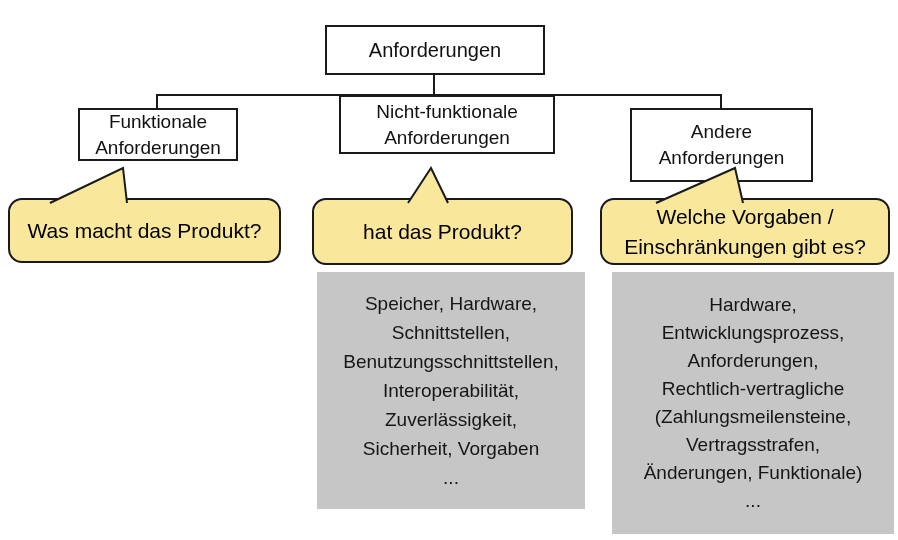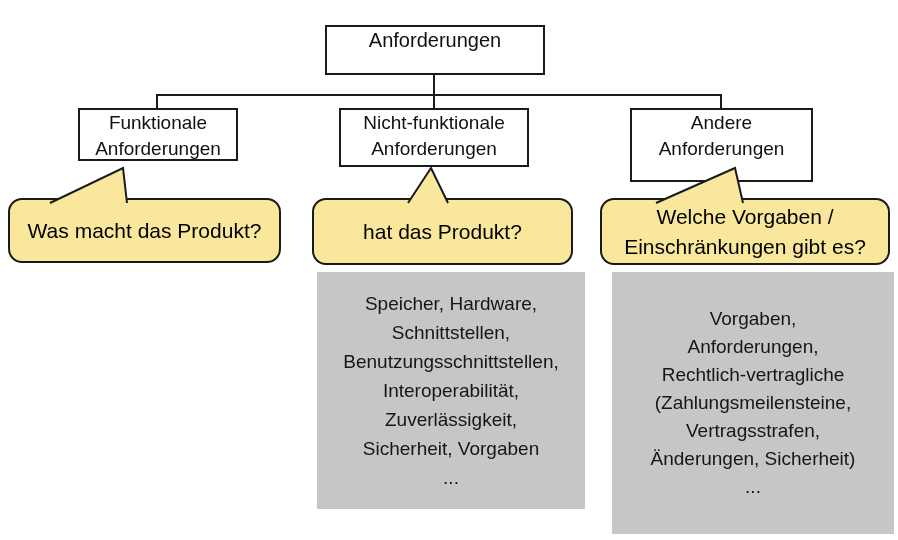--- a/index.html
+++ b/index.html
@@ -17,26 +17,26 @@
   .canvas{position:relative;width:898px;height:540px;background:var(--background);overflow:hidden}
 
   
   .line{position:absolute;background:var(--connector)}
   .line.v{width:2px}
   .line.h{height:2px}
 
   
   .node{
     position:absolute;border:2px solid var(--box_border);background:#ffffff;
-    display:flex;flex-direction:column;align-items:center;justify-content:flex-start;
+    display:flex;flex-direction:column;align-items:center;justify-content:center;
     text-align:center;font-size:19px;line-height:26px;
   }
   .node.root{left:325px;top:25px;width:220px;height:50px;font-size:20px}
   .node.c1{left:78px;top:108px;width:160px;height:53px}
-  .node.c2{left:339px;top:108px;width:190px;height:59px}
+  .node.c2{left:339px;top:95px;width:216px;height:59px}
   .node.c3{left:630px;top:108px;width:183px;height:74px}
 
   
   .bubble{
     position:absolute;background:var(--bubble_fill);border:2px solid var(--bubble_border);
     border-radius:14px;display:flex;flex-direction:column;align-items:center;justify-content:center;
     text-align:center;font-size:21px;line-height:30px;color:#000;
   }
   .bubble.b1{left:8px;top:198px;width:273px;height:65px}
   .bubble.b2{left:312px;top:198px;width:261px;height:67px}
@@ -86,26 +86,27 @@
   <div class="list g1">
     <div>Speicher, Hardware,</div>
     <div>Schnittstellen,</div>
     <div>Benutzungsschnittstellen,</div>
     <div>Interoperabilität,</div>
     <div>Zuverlässigkeit,</div>
     <div>Sicherheit, Vorgaben</div>
     <div>...</div>
   </div>
   <div class="list g2">
-    <div>Vorgaben,</div>
+    <div>Hardware,</div>
+    <div>Entwicklungsprozess,</div>
     <div>Anforderungen,</div>
     <div>Rechtlich-vertragliche</div>
     <div>(Zahlungsmeilensteine,</div>
     <div>Vertragsstrafen,</div>
-    <div>Änderungen, Sicherheit)</div>
+    <div>Änderungen, Funktionale)</div>
     <div>...</div>
   </div>
 
   <div class="bubble b1">
     <span>Was macht das Produkt?</span>
   </div>
   <div class="bubble b2">
     <span>hat das Produkt?</span>
   </div>
   <div class="bubble b3">

